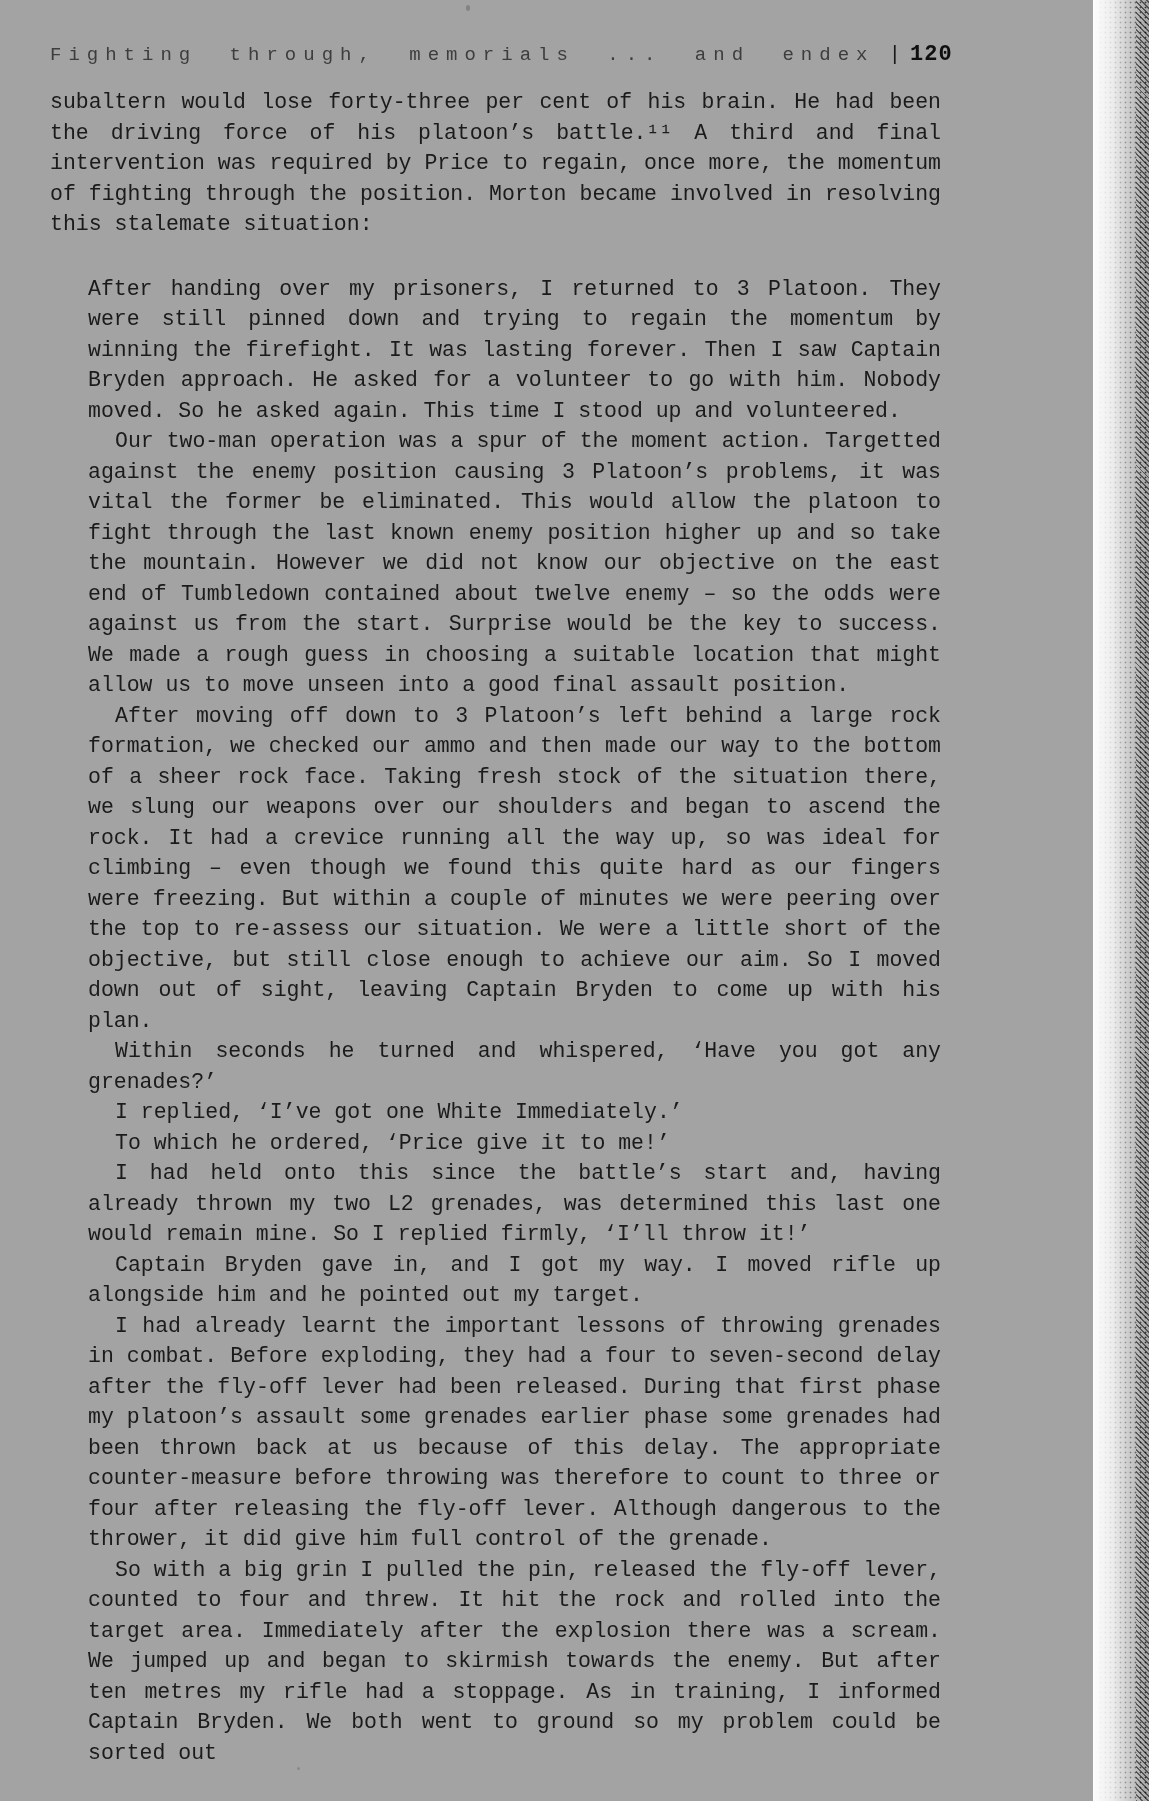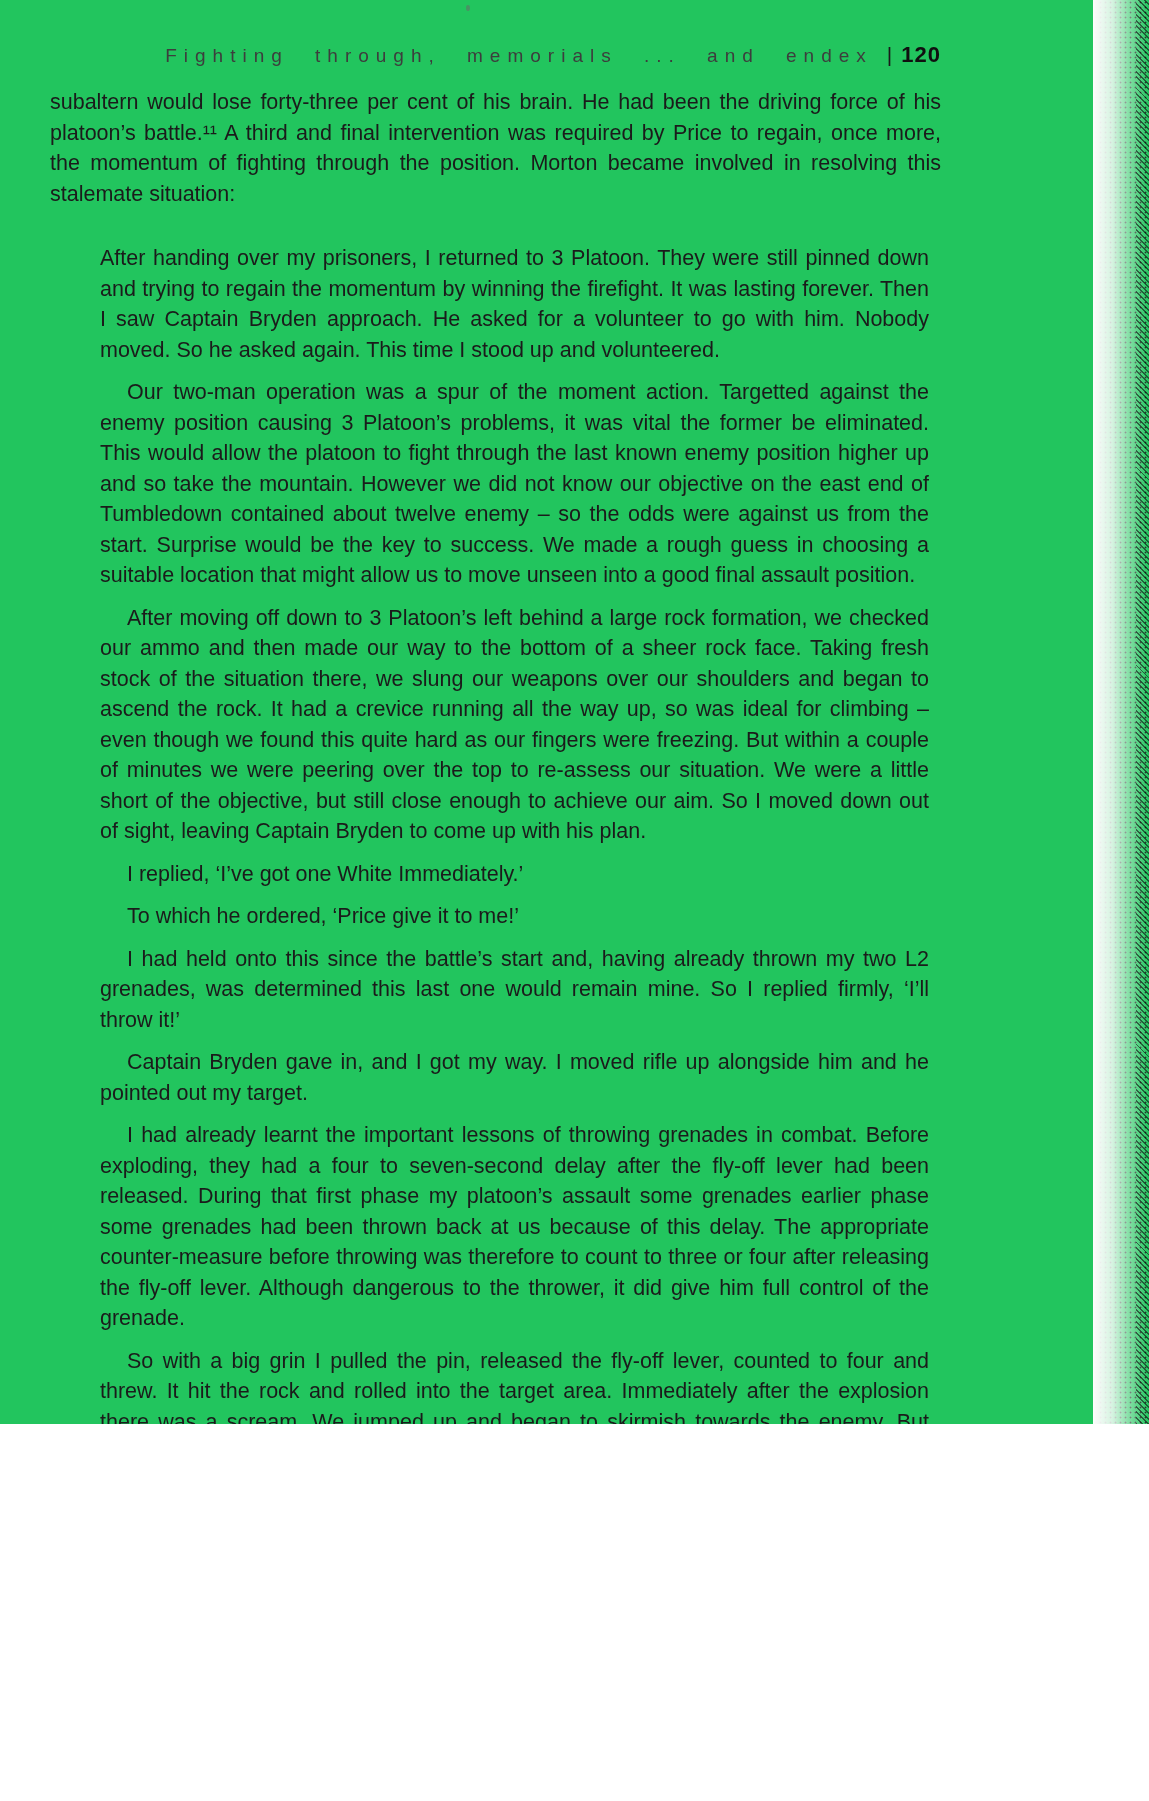--- a/index.html
+++ b/index.html
@@ -3,24 +3,24 @@
 <meta charset="utf-8">
 <style>
   html, body {
     margin: 0;
     padding: 0;
     background: #ffffff;
   }
   .page {
     position: relative;
     width: 1149px;
-    height: 1424px;
-    background: #22c55e;
+    height: 1801px;
+    background: #a3a3a3;
     overflow: hidden;
-    font-family: Liberation Sans, sans-serif;
+    font-family: Liberation Mono, monospace;
     color: #1b1b1b;
   }
 
   
   .page-header {
     position: absolute;
     top: 42px;
     left: 50px;
     width: 891px;
     text-align: right;
@@ -53,21 +53,21 @@
     width: 891px;
     font-size: 21.5px;
     line-height: 30.5px;
     text-align: justify;
   }
   .body-para { margin: 0; }
   .quote-block {
     margin: 34px 0 0 38px;
     padding: 0;
   }
-  .quote-para { margin: 12px; }
+  .quote-para { margin: 0; }
   .indent { text-indent: 27px; }
 
   
   .edge-shadow {
     position: absolute;
     top: 0;
     right: 0;
     width: 56px;
     height: 100%;
     background-image: radial-gradient(#1c1c1c 0.8px, transparent 1.1px);
@@ -119,20 +119,21 @@
   <main class="text-block">
     <div>
         <p class="body-para">subaltern would lose forty-three per cent of his brain. He had been the driving force of his platoon’s battle.¹¹ A third and final intervention was required by Price to regain, once more, the momentum of fighting through the position. Morton became involved in resolving this stalemate situation:</p>
       </div>
 
     <blockquote class="quote-block">
       <div>
           <p class="quote-para">After handing over my prisoners, I returned to 3 Platoon. They were still pinned down and trying to regain the momentum by winning the firefight. It was lasting forever. Then I saw Captain Bryden approach. He asked for a volunteer to go with him. Nobody moved. So he asked again. This time I stood up and volunteered.</p>
           <p class="quote-para indent">Our two-man operation was a spur of the moment action. Targetted against the enemy position causing 3 Platoon’s problems, it was vital the former be eliminated. This would allow the platoon to fight through the last known enemy position higher up and so take the mountain. However we did not know our objective on the east end of Tumbledown contained about twelve enemy – so the odds were against us from the start. Surprise would be the key to success. We made a rough guess in choosing a suitable location that might allow us to move unseen into a good final assault position.</p>
           <p class="quote-para indent">After moving off down to 3 Platoon’s left behind a large rock formation, we checked our ammo and then made our way to the bottom of a sheer rock face. Taking fresh stock of the situation there, we slung our weapons over our shoulders and began to ascend the rock. It had a crevice running all the way up, so was ideal for climbing – even though we found this quite hard as our fingers were freezing. But within a couple of minutes we were peering over the top to re-assess our situation. We were a little short of the objective, but still close enough to achieve our aim. So I moved down out of sight, leaving Captain Bryden to come up with his plan.</p>
+          <p class="quote-para indent">Within seconds he turned and whispered, ‘Have you got any grenades?’</p>
           <p class="quote-para indent">I replied, ‘I’ve got one White Immediately.’</p>
           <p class="quote-para indent">To which he ordered, ‘Price give it to me!’</p>
           <p class="quote-para indent">I had held onto this since the battle’s start and, having already thrown my two L2 grenades, was determined this last one would remain mine. So I replied firmly, ‘I’ll throw it!’</p>
           <p class="quote-para indent">Captain Bryden gave in, and I got my way. I moved rifle up alongside him and he pointed out my target.</p>
           <p class="quote-para indent">I had already learnt the important lessons of throwing grenades in combat. Before exploding, they had a four to seven-second delay after the fly-off lever had been released. During that first phase my platoon’s assault some grenades earlier phase some grenades had been thrown back at us because of this delay. The appropriate counter-measure before throwing was therefore to count to three or four after releasing the fly-off lever. Although dangerous to the thrower, it did give him full control of the grenade.</p>
           <p class="quote-para indent">So with a big grin I pulled the pin, released the fly-off lever, counted to four and threw. It hit the rock and rolled into the target area. Immediately after the explosion there was a scream. We jumped up and began to skirmish towards the enemy. But after ten metres my rifle had a stoppage. As in training, I informed Captain Bryden. We both went to ground so my problem could be sorted out</p>
         </div>
     </blockquote>
   </main>
 

